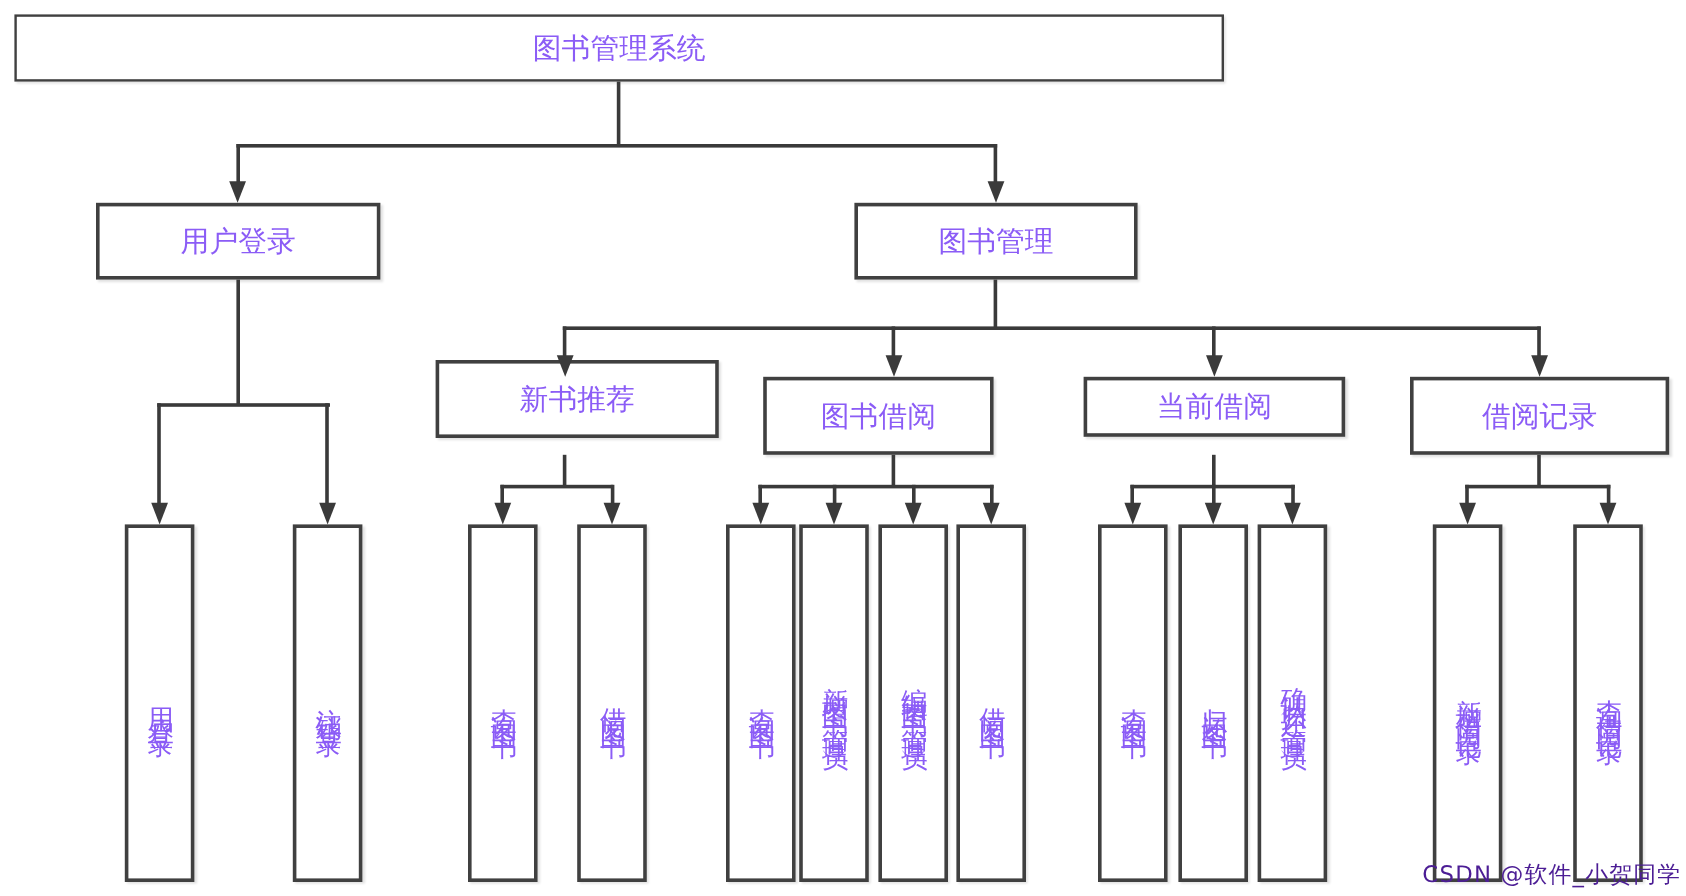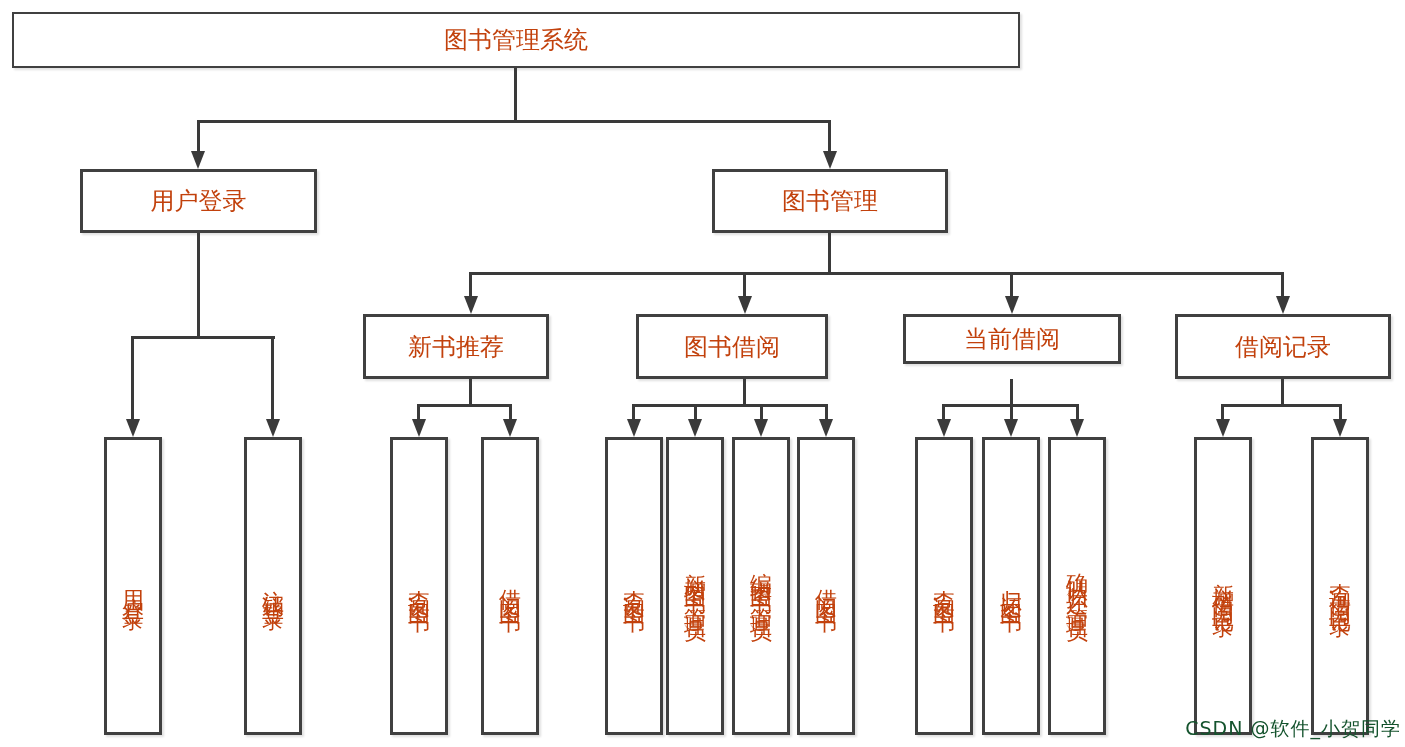--- a/index.html
+++ b/index.html
@@ -4,52 +4,52 @@
 <style>
   html,body { margin:0; padding:0; background:#fff; }
   .canvas {
     position:relative; width:1405px; height:747px; background:#ffffff;
     font-family:"DejaVu Sans","Liberation Sans",sans-serif; overflow:hidden;
     color:#333333;
   }
   .box {
     position:absolute; box-sizing:border-box; background:#ffffff;
     border:3px solid #404040; display:flex; align-items:center; justify-content:center;
-    color:#c2410c; box-shadow:2px 2px 2px rgba(0,0,0,0.12); text-align:center;
+    color:#8b5cf6; box-shadow:2px 2px 2px rgba(0,0,0,0.12); text-align:center;
   }
   .box.root { border-width:2px; font-size:24px; }
   .box.h    { font-size:24px; }
   .box.v {
     writing-mode:vertical-rl; text-orientation:mixed;
     font-size:22px; letter-spacing:7px; line-height:1; padding:6px 0;
   }
   .vline, .hline { position:absolute; background:#3a3a3a; }
   .vline { width:3px; }
   .hline { height:3px; }
   .arrow {
     position:absolute; width:0; height:0;
     border-left:7px solid transparent; border-right:7px solid transparent;
     border-top:18px solid #3a3a3a;
   }
   .watermark {
     position:absolute; right:4px; bottom:5px; font-size:19px;
-    color:#14532d; letter-spacing:1px; white-space:nowrap;
+    color:#4c1d95; letter-spacing:1px; white-space:nowrap;
   }
 </style>
 </head>
 <body>
 
 <div class="canvas">
 
   <div class="box root" style="left:12px;top:12px;width:1008px;height:56px">图书管理系统</div>
 
   <div class="box h" style="left:80px;top:169px;width:237px;height:64px">用户登录</div>
   <div class="box h" style="left:712px;top:169px;width:236px;height:64px">图书管理</div>
 
-  <div class="box h" style="left:363px;top:314px;width:186px;height:65px">新书推荐</div>
+  <div class="box h" style="left:363px;top:300px;width:236px;height:65px">新书推荐</div>
   <div class="box h" style="left:636px;top:314px;width:192px;height:65px">图书借阅</div>
   <div class="box h" style="left:903px;top:314px;width:218px;height:50px">当前借阅</div>
   <div class="box h" style="left:1175px;top:314px;width:216px;height:65px">借阅记录</div>
 
   <div class="box v" style="left:104px;top:437px;width:58px;height:298px">用户登录</div>
   <div class="box v" style="left:244px;top:437px;width:58px;height:298px">注销登录</div>
   <div class="box v" style="left:390px;top:437px;width:58px;height:298px">查询图书</div>
   <div class="box v" style="left:481px;top:437px;width:58px;height:298px">借阅图书</div>
   <div class="box v" style="left:605px;top:437px;width:58px;height:298px">查询图书</div>
   <div class="box v" style="left:666px;top:437px;width:58px;height:298px">新增图书（管理员）</div>

